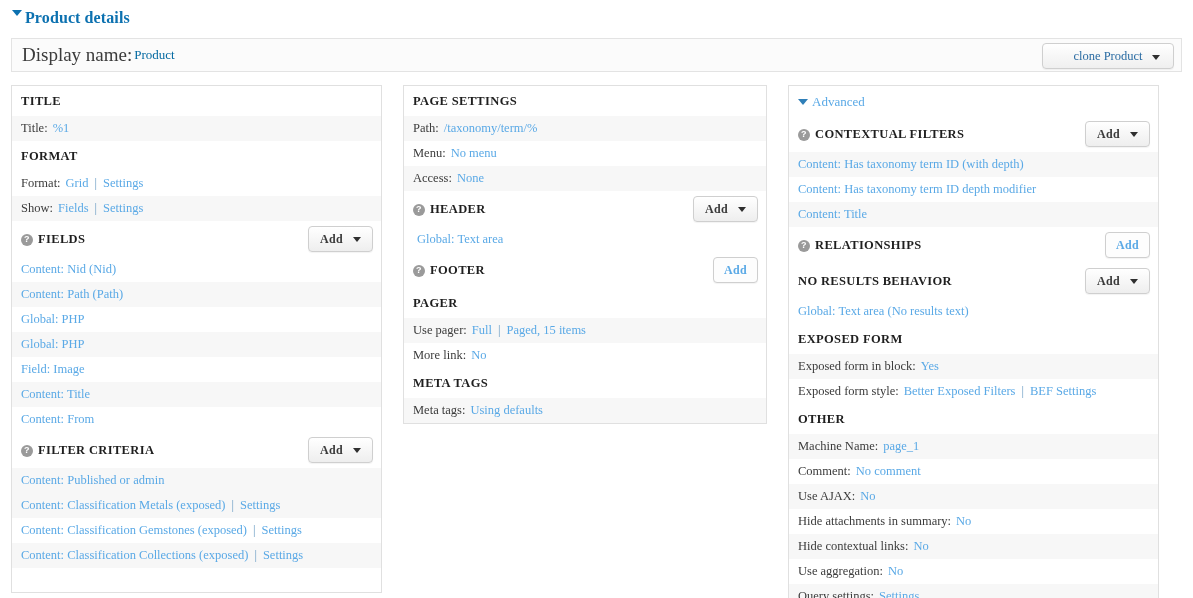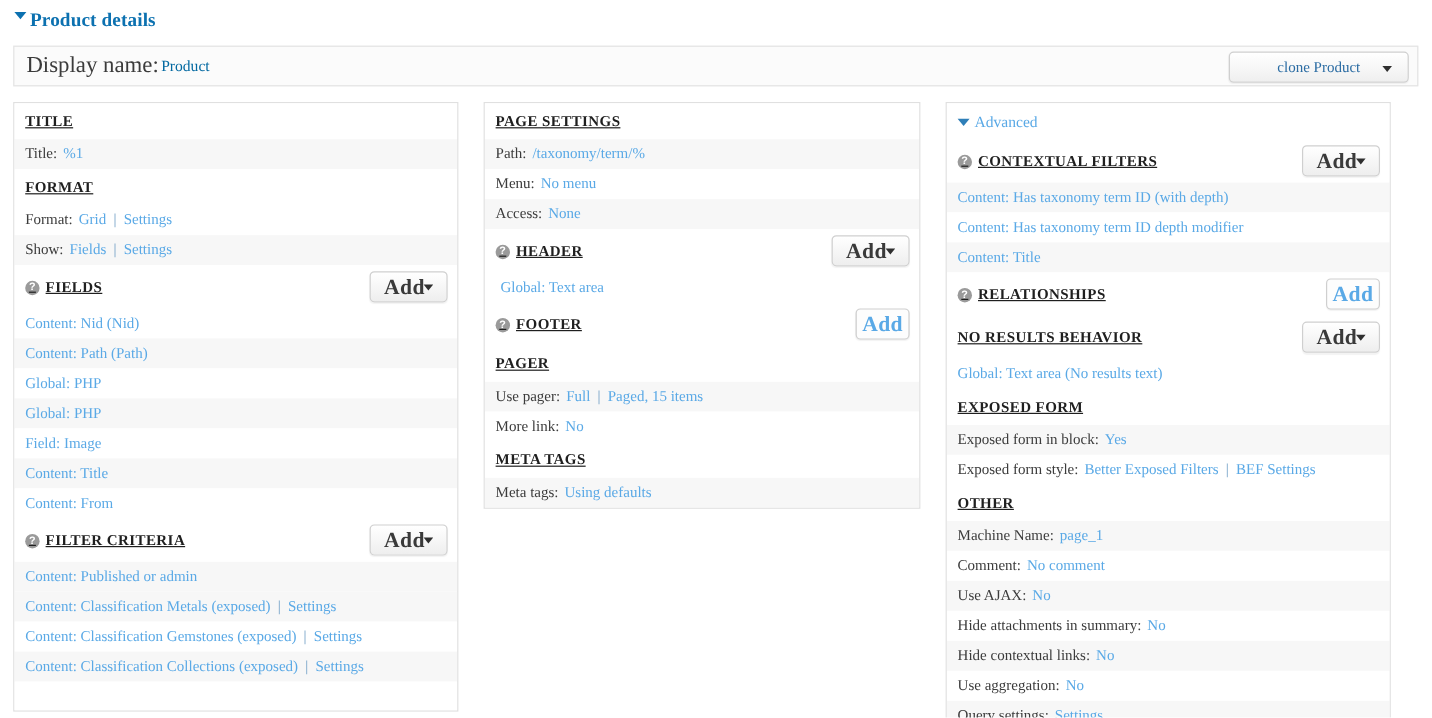--- a/index.html
+++ b/index.html
@@ -39,21 +39,21 @@
     align-items: center;
     padding: 0 10px;
     position: relative;
   }
   .dn-label { font-size: 19px; color: #3b3b3b; }
   .dn-value { font-size: 13px; color: #0369a1; margin-left: 2px; }
 
   .clone-btn {
     position: absolute;
     right: 7px; top: 4px;
-    width: 150px; height: 26px;
+    width: 132px; height: 26px;
     border: 1px solid #cfcfcf;
     border-radius: 4px;
     background: linear-gradient(#ffffff, #efefef);
     display: flex; align-items: center; justify-content: center;
     font-size: 12.5px;
     color: #2b6ca3;
     box-shadow: 0 1px 1px rgba(0,0,0,.05);
     cursor: pointer;
     position: absolute;
   }
@@ -86,21 +86,20 @@
     padding: 8px 9px 7px 9px;
     font-size: 12.5px;
     font-weight: bold;
     color: #1f1f1f;
     letter-spacing: .35px;
     display: flex;
     align-items: center;
     background: #ffffff;
     min-height: 29px;
     position: relative;
-    text-decoration: underline;
   }
   .sec-head.with-btn { padding-right: 80px; min-height: 36px; }
   .help-ico {
     width: 12px; height: 12px;
     border-radius: 50%;
     background: #9a9a9a;
     color: #fff;
     font-size: 9px;
     font-family: "Liberation Sans", sans-serif;
     font-weight: bold;
@@ -128,21 +127,21 @@
   .row.indent { padding-left: 13px; }
 
   
   .add-btn {
     position: absolute;
     right: 8px; top: 5px;
     height: 26px;
     border: 1px solid #cfcfcf;
     border-radius: 4px;
     background: linear-gradient(#ffffff, #eeeeee);
-    font-size: 18px;
+    font-size: 12px;
     display: flex; align-items: center;
     box-shadow: 0 1px 1px rgba(0,0,0,.05);
     cursor: pointer;
   }
   .add-btn .lbl-add { color: #3a3a3a; padding: 0 11px 0 13px; }
   .add-btn.split { width: 65px; }
   .add-btn.split .lbl-add { padding: 0 0 0 11px; }
   .add-btn .ab-arrow {
     width: 0; height: 0;
     border-left: 4px solid transparent;

